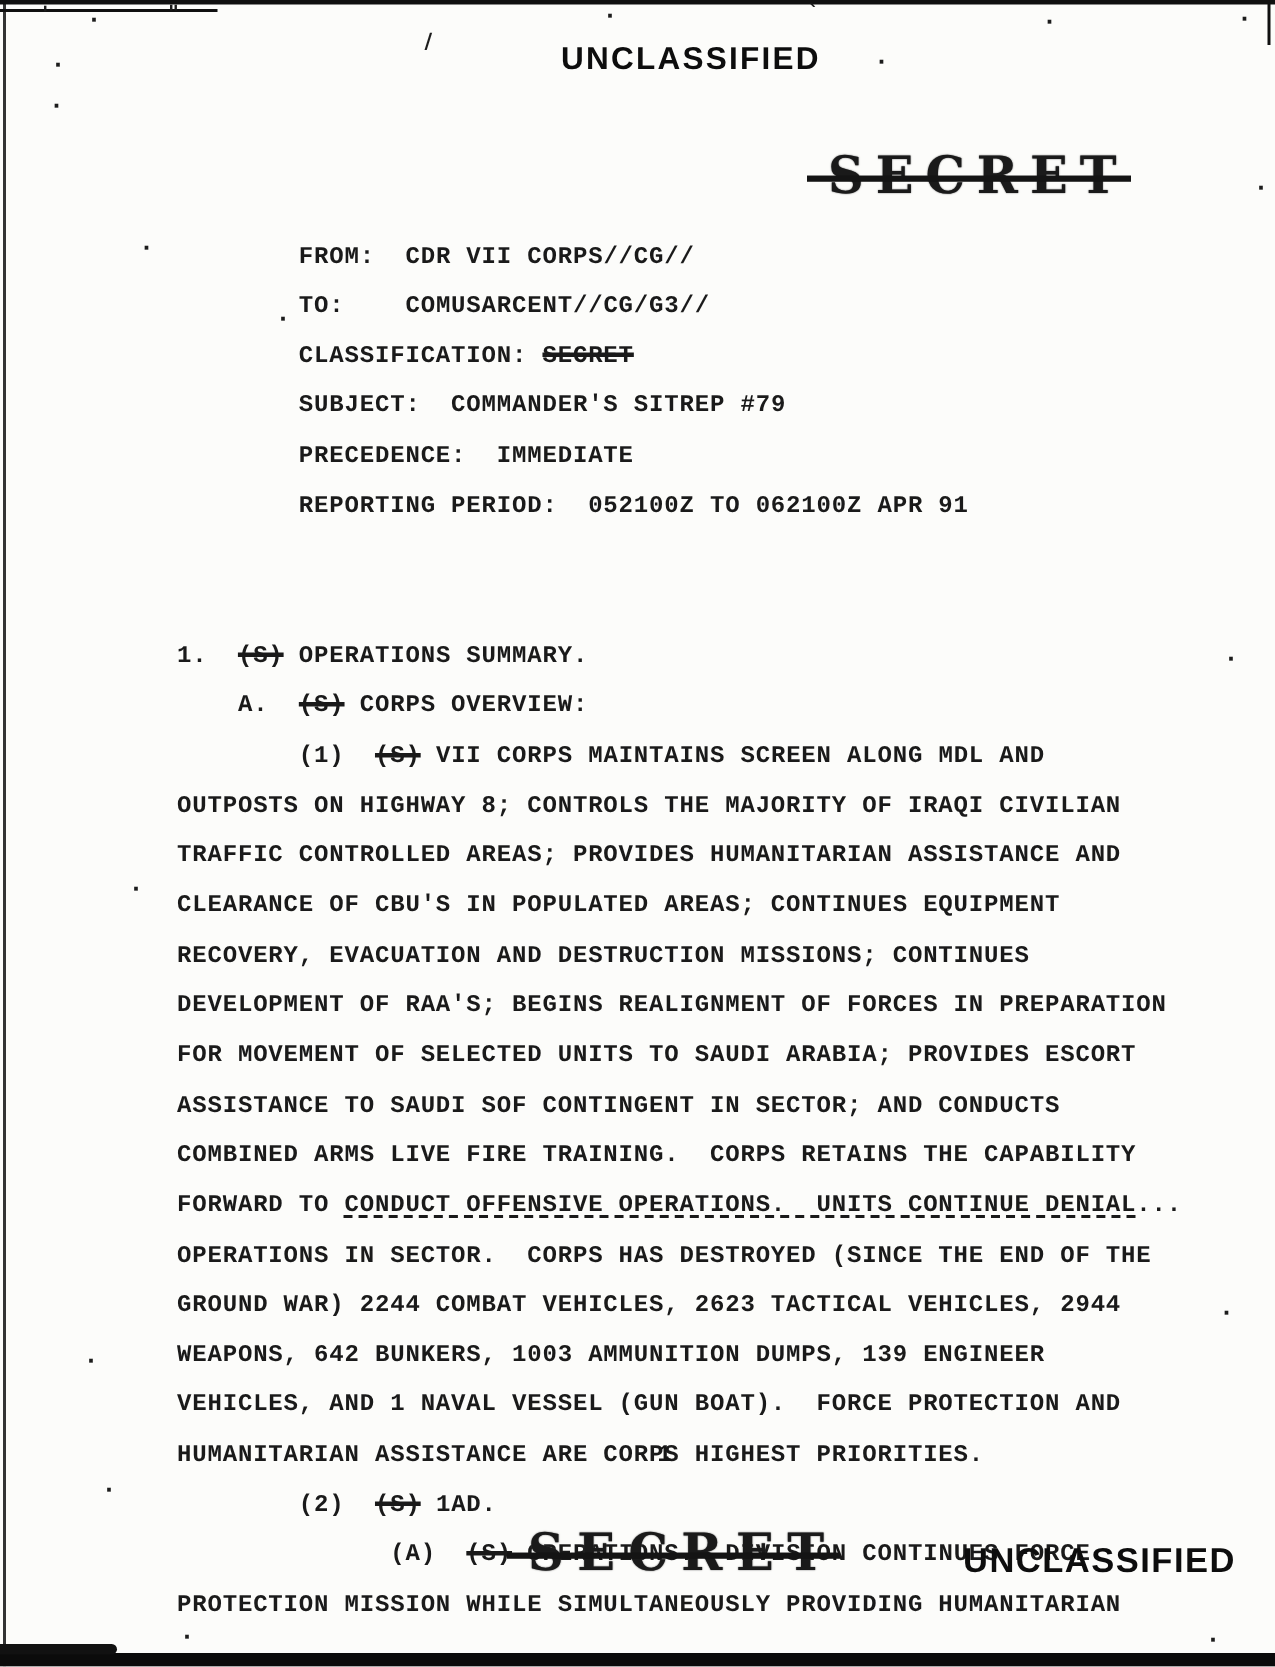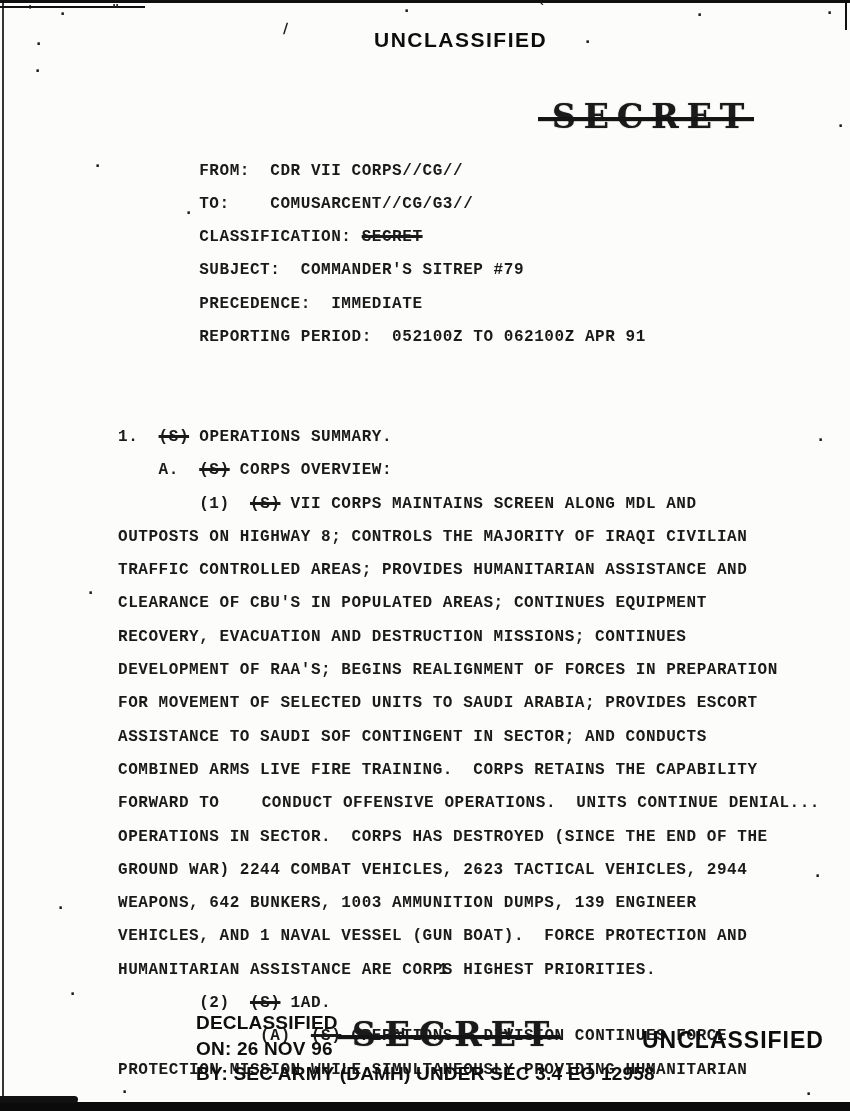--- a/index.html
+++ b/index.html
@@ -33,21 +33,21 @@
   .stamp-bottom{left:352px;top:1015px;font-size:33px;letter-spacing:9px;}
   .strikeline{position:absolute;display:block;left:-14px;right:-2px;top:20px;height:3.5px;background:#141414;}
 
   .typewriter{
     position:absolute;left:118px;top:88px;width:680px;
     font-family:"Liberation Mono","DejaVu Sans Mono",monospace;
     font-weight:700;font-size:16px;letter-spacing:0.55px;
     line-height:33.3px;white-space:pre;color:#1a1a1a;
   }
   .strike{text-decoration:line-through;text-decoration-thickness:2.5px;}
-  .uline{text-decoration-style:dashed;text-decoration-thickness:2px;text-underline-offset:3px;margin-left:32px;}
+  .uline{text-decoration:underline;text-decoration-style:dashed;text-decoration-thickness:2px;text-underline-offset:3px;}
 
   .pagenum{
     position:absolute;left:118px;top:961px;width:650px;text-align:center;
     font-family:"Liberation Mono","DejaVu Sans Mono",monospace;font-weight:700;font-size:16px;
   }
   .declass{
     position:absolute;left:196px;top:1010px;font-size:19px;font-weight:700;
     color:#0f0f0f;line-height:25.5px;letter-spacing:0.2px;
   }
 </style>
@@ -93,25 +93,20 @@
     <i class="strikeline"></i>
   </div>
 
   <div class="typewriter">
     <div><div><span>        FROM:  </span><span>CDR VII CORPS//CG//</span></div><div><span>        TO:    </span><span>COMUSARCENT//CG/G3//</span></div><div><span>        CLASSIFICATION: </span><span class="strike">SECRET</span></div><div><span>        SUBJECT:  </span><span>COMMANDER'S SITREP #79</span></div><div><span>        PRECEDENCE:  </span><span>IMMEDIATE</span></div><div><span>        REPORTING PERIOD:  </span><span>052100Z TO 062100Z APR 91</span></div></div>
     <div><div><span>1.  </span><span class="strike">(S)</span><span> OPERATIONS SUMMARY.</span></div><div><span>    A.  </span><span class="strike">(S)</span><span> CORPS OVERVIEW:</span></div><div><span>        (1)  </span><span class="strike">(S)</span><span> VII CORPS MAINTAINS SCREEN ALONG MDL AND</span></div><div><span>OUTPOSTS ON HIGHWAY 8; CONTROLS THE MAJORITY OF IRAQI CIVILIAN</span></div><div><span>TRAFFIC CONTROLLED AREAS; PROVIDES HUMANITARIAN ASSISTANCE AND</span></div><div><span>CLEARANCE OF CBU'S IN POPULATED AREAS; CONTINUES EQUIPMENT</span></div><div><span>RECOVERY, EVACUATION AND DESTRUCTION MISSIONS; CONTINUES</span></div><div><span>DEVELOPMENT OF RAA'S; BEGINS REALIGNMENT OF FORCES IN PREPARATION</span></div><div><span>FOR MOVEMENT OF SELECTED UNITS TO SAUDI ARABIA; PROVIDES ESCORT</span></div><div><span>ASSISTANCE TO SAUDI SOF CONTINGENT IN SECTOR; AND CONDUCTS</span></div><div><span>COMBINED ARMS LIVE FIRE TRAINING.  CORPS RETAINS THE CAPABILITY</span></div><div><span>FORWARD TO </span><span class="uline">CONDUCT OFFENSIVE OPERATIONS.  UNITS CONTINUE DENIAL</span><span>...</span></div><div><span>OPERATIONS IN SECTOR.  CORPS HAS DESTROYED (SINCE THE END OF THE</span></div><div><span>GROUND WAR) 2244 COMBAT VEHICLES, 2623 TACTICAL VEHICLES, 2944</span></div><div><span>WEAPONS, 642 BUNKERS, 1003 AMMUNITION DUMPS, 139 ENGINEER</span></div><div><span>VEHICLES, AND 1 NAVAL VESSEL (GUN BOAT).  FORCE PROTECTION AND</span></div><div><span>HUMANITARIAN ASSISTANCE ARE CORPS HIGHEST PRIORITIES.</span></div><div><span>        (2)  </span><span class="strike">(S)</span><span> 1AD.</span></div><div><span>              (A)  </span><span class="strike">(S)</span><span> OPERATIONS.  DIVISION CONTINUES FORCE</span></div><div><span>PROTECTION MISSION WHILE SIMULTANEOUSLY PROVIDING HUMANITARIAN</span></div></div>
   </div>
 
   <div class="pagenum">1</div>
 
-  <div class="declass">
-    <div>DECLASSIFIED</div>
-    <div>ON: 26 NOV 96</div>
-    <div>BY: SEC ARMY (DAMH) UNDER SEC 3.4 EO 12958</div>
-  </div>
 
   <div class="stamp stamp-bottom">
     <span>SECRET</span>
     <i class="strikeline"></i>
   </div>
 
   <div class="bottom-class">UNCLASSIFIED</div>
 
 </div>
 

